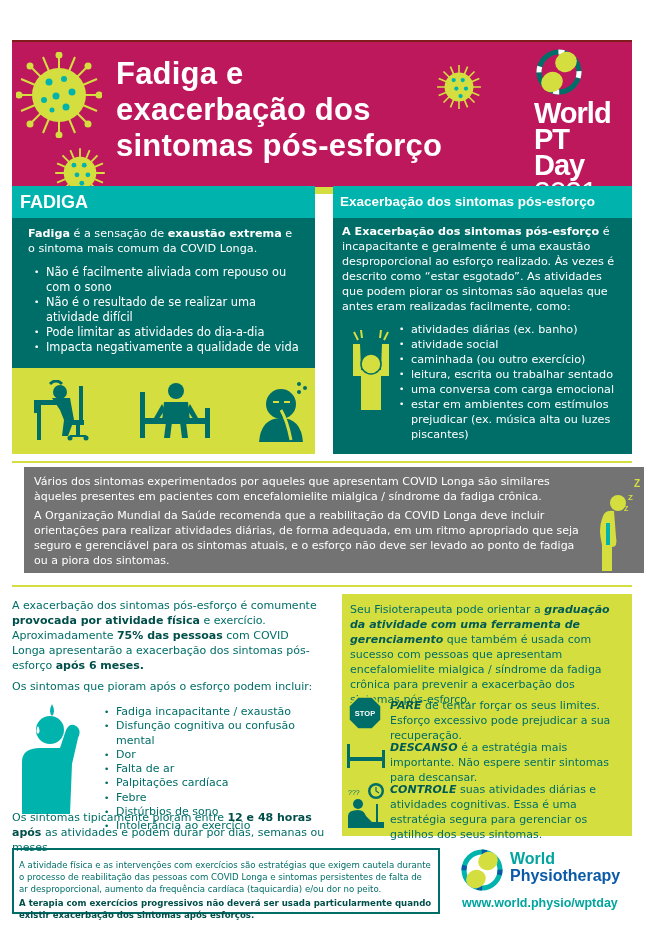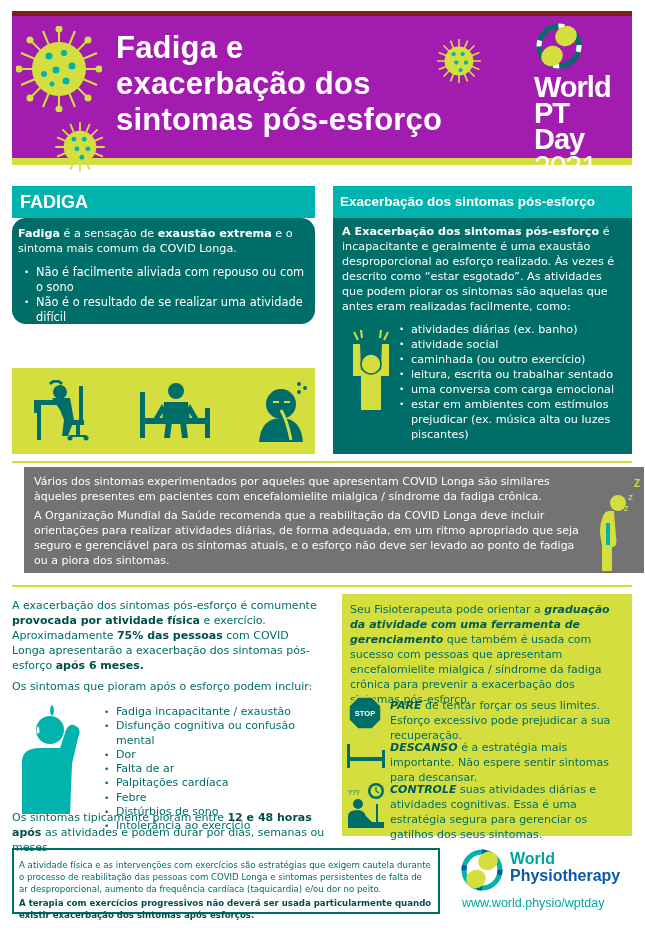--- a/index.html
+++ b/index.html
@@ -5,23 +5,23 @@
   * { box-sizing: border-box; margin: 0; padding: 0; }
   body {
     width: 645px; height: 948px; background: #ffffff;
     font-family: "DejaVu Sans", "Liberation Sans", sans-serif;
     position: relative; overflow: hidden; color: #fff;
   }
   .abs { position: absolute; }
 
   
   .header {
-    left: 12px; top: 11px; width: 620px; height: 154px;
-    background: #a21caf;
-    border-top: 5px solid #7f1d1d;
+    left: 12px; top: 40px; width: 620px; height: 154px;
+    background: #be185d;
+    border-top: 2px solid #7f1d1d;
     border-bottom: 7px solid #d4df3f;
   }
   .header-title {
     position: absolute; left: 104px; top: 14px;
     font-family: "Liberation Sans", sans-serif; font-weight: 700;
     font-size: 31px; line-height: 36px; color: #fff; letter-spacing: 0.2px;
   }
   .virus { position: absolute; }
   .wptday-logo { position: absolute; left: 522px; top: 6px; width: 90px; }
   .wpt-text {
@@ -33,21 +33,21 @@
     font-size: 30px; line-height: 28px; font-weight: 400; letter-spacing: -1px;
   }
 
   
   .panel-head {
     background: #00b3ad; color: #fff; font-weight: 700;
     font-family: "Liberation Sans", sans-serif;
   }
   .panel-body { background: #006e68; color: #fff; }
   .fadiga-head { left: 12px; top: 186px; width: 303px; height: 32px; font-size: 18px; padding: 6px 8px; }
-  .fadiga-body { left: 12px; top: 218px; width: 303px; height: 106px; padding: 8px 6px; font-size: 11.2px; line-height: 15px; border-radius: 14px; }
+  .fadiga-body { left: 12px; top: 218px; width: 303px; height: 150px; padding: 8px 16px; font-size: 11.2px; line-height: 15px; }
   .fadiga-icons { left: 12px; top: 368px; width: 303px; height: 86px; background: #d4df3f; }
 
   .exa-head { left: 333px; top: 186px; width: 299px; height: 32px; font-size: 13.5px; padding: 8px 7px; }
   .exa-body { left: 333px; top: 218px; width: 299px; height: 236px; padding: 6px 9px; font-size: 11.2px; line-height: 15px; }
 
   ul.bul { list-style: none; }
   ul.bul li { position: relative; padding-left: 12px; }
   ul.bul li::before { content: "•"; position: absolute; left: 0; top: 0; font-size: 9px; }
 
   .divider { height: 2px; background: #d4df3f; }
@@ -336,14 +336,14 @@
 
 <div class="abs" style="left:460px;top:848px;width:175px;height:70px">
   <svg style="position:absolute;left:0;top:0" width="44" height="44" viewBox="0 0 44 44">
     <circle cx="22" cy="22" r="18" fill="none" stroke="#00b3ad" stroke-width="5"></circle>
     <circle cx="22" cy="22" r="18" fill="none" stroke="#0a5aa8" stroke-width="5" stroke-dasharray="5 23"></circle>
     <ellipse cx="28" cy="13" rx="10" ry="9" fill="#d4df3f" transform="rotate(-25 28 13)"></ellipse>
     <ellipse cx="16" cy="31" rx="10" ry="9" fill="#d4df3f" transform="rotate(-25 16 31)"></ellipse>
   </svg>
   <div class="wp-logo-text" style="position:absolute;left:50px;top:2px;font-size:16px;line-height:17px;color:#00a5a0">World</div>
   <div class="wp-logo-text" style="position:absolute;left:50px;top:19px;font-size:16px;line-height:17px;color:#0a5aa8">Physiotherapy</div>
-  <a class="wp-logo-text" style="position:absolute;left:2px;top:48px;font-size:12.5px;font-weight:400;color:#00a5a0;text-decoration:none;white-space:nowrap">www.world.physio/wptday</a>
+  <a class="wp-logo-text" style="position:absolute;left:2px;top:48px;font-size:12.5px;font-weight:700;color:#00a5a0;text-decoration:none;white-space:nowrap">www.world.physio/wptday</a>
 </div>
 
 </body></html>

